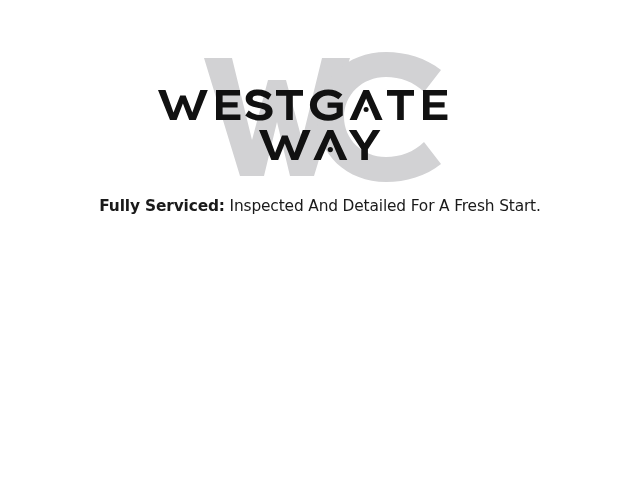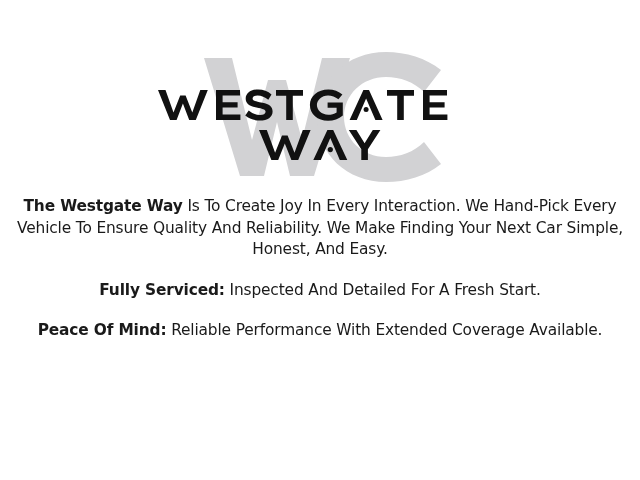--- a/index.html
+++ b/index.html
@@ -154,28 +154,22 @@
         </svg>
         <span class="a11y">WAY</span>
         <span class="a11y">WC</span>
       </div>
 
     </div>
   </div>
 
   <div class="copy">
 
-    <p class="para intro">
-      <span class="lead">The Westgate Way</span><span> Is To Create Joy In Every Interaction. We Hand-Pick Every Vehicle To Ensure Quality And Reliability. We Make Finding Your Next Car Simple, Honest, And Easy.</span>
-    </p>
 
     <p class="para feature">
       <span class="lead">Fully Serviced:</span><span> Inspected And Detailed For A Fresh Start.</span>
     </p>
 
 
-    <p class="para feature">
-      <span class="lead">Peace Of Mind:</span><span> Reliable Performance With Extended Coverage Available.</span>
-    </p>
 
   </div>
 
 </div>
 
 </body></html>

